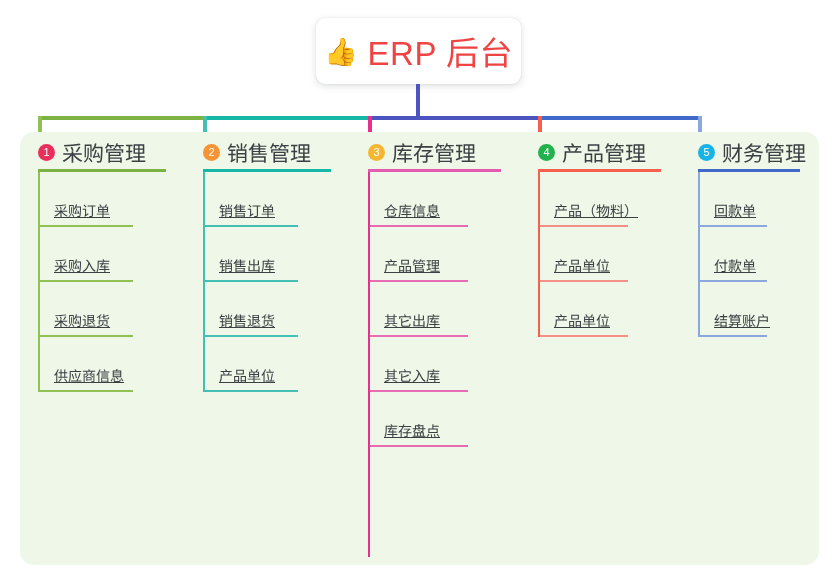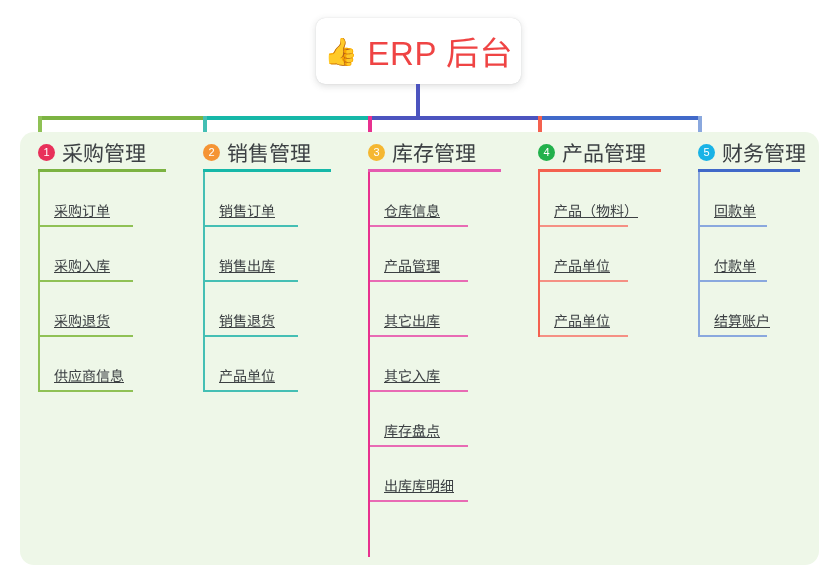--- a/index.html
+++ b/index.html
@@ -260,24 +260,20 @@
             <div class="leaf-rule" style="background: rgb(232, 107, 180); width: 100px;"></div>
           </div>
           <div class="leaf">
             <span class="leaf-label">其它入库</span>
             <div class="leaf-rule" style="background: rgb(232, 107, 180); width: 100px;"></div>
           </div>
           <div class="leaf">
             <span class="leaf-label">库存盘点</span>
             <div class="leaf-rule" style="background: rgb(232, 107, 180); width: 100px;"></div>
           </div>
-          <div class="leaf">
-            <span class="leaf-label">出库库明细</span>
-            <div class="leaf-rule" style="background: rgb(232, 107, 180); width: 100px;"></div>
-          </div>
         </div>
         <div class="spine" style="background: rgb(232, 49, 143); height: 385px;"></div>
       </div>
       <div class="column" style="width: 160px;">
         <div class="col-head">
           <span class="badge" style="background: rgb(34, 177, 76);">4</span>
           <span class="col-title">产品管理</span>
           <div class="head-rule" style="background: rgb(244, 97, 79); width: 123px;"></div>
         </div>
         <div class="leaves">

